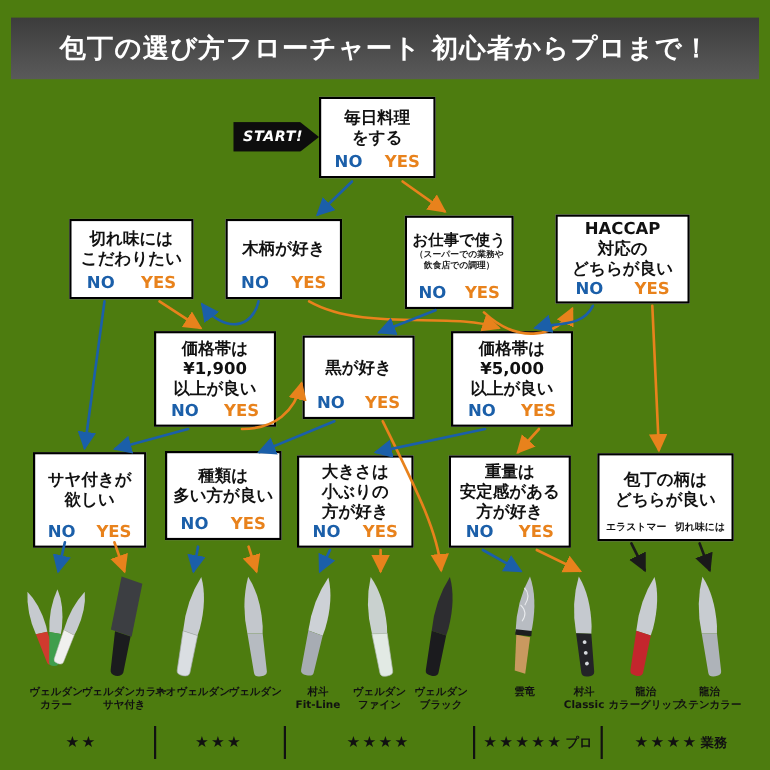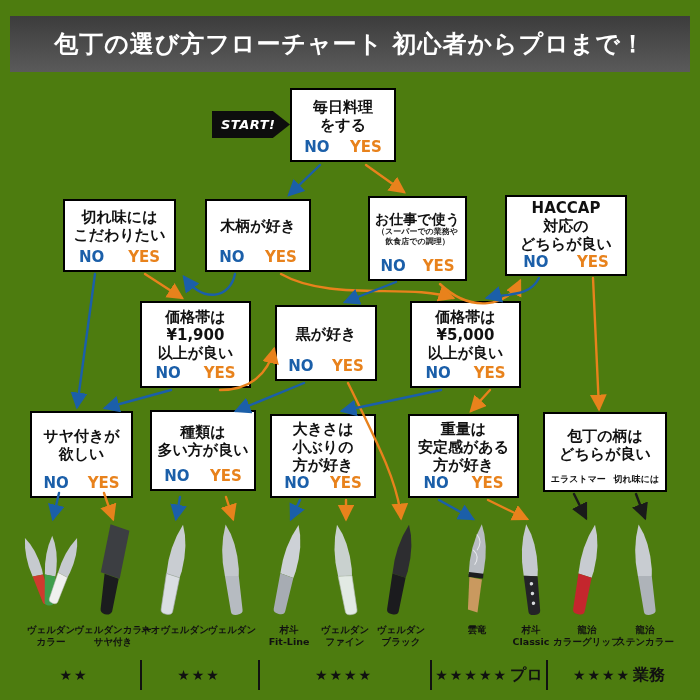--- a/index.html
+++ b/index.html
@@ -53,21 +53,21 @@
   .plabel{margin-top:3px;display:flex;flex-direction:column;align-items:center;
           font-size:9.5px;font-weight:bold;color:#111;line-height:1.25;text-align:center;}
   .plabel span{white-space:nowrap;}
   .triple{position:relative;width:58px;height:100px;}
   .triple svg{position:absolute;top:4px;}
 
   .ratings{position:absolute;left:10px;top:660px;width:680px;height:30px;display:flex;}
   .rsec{display:flex;align-items:center;justify-content:center;border-right:2px solid #111;}
   .rsec:last-child{border-right:none;}
   .stars{font-size:14px;font-weight:bold;color:#111;letter-spacing:2px;}
-  .rsuffix{font-size:16px;font-weight:bold;color:#111;margin-left:2px;}
+  .rsuffix{font-size:12px;font-weight:bold;color:#111;margin-left:2px;}
 </style>
 </head>
 <body>
 
 <div class="page">
 
   <div class="header">
     <span>包丁の選び方フローチャート 初心者からプロまで！</span>
   </div>
 

